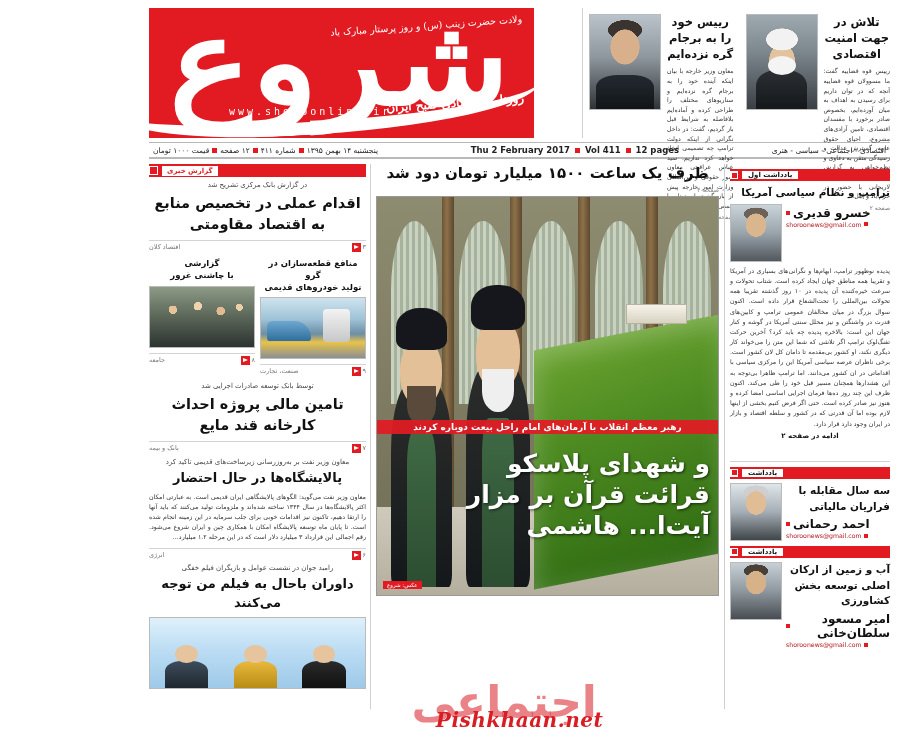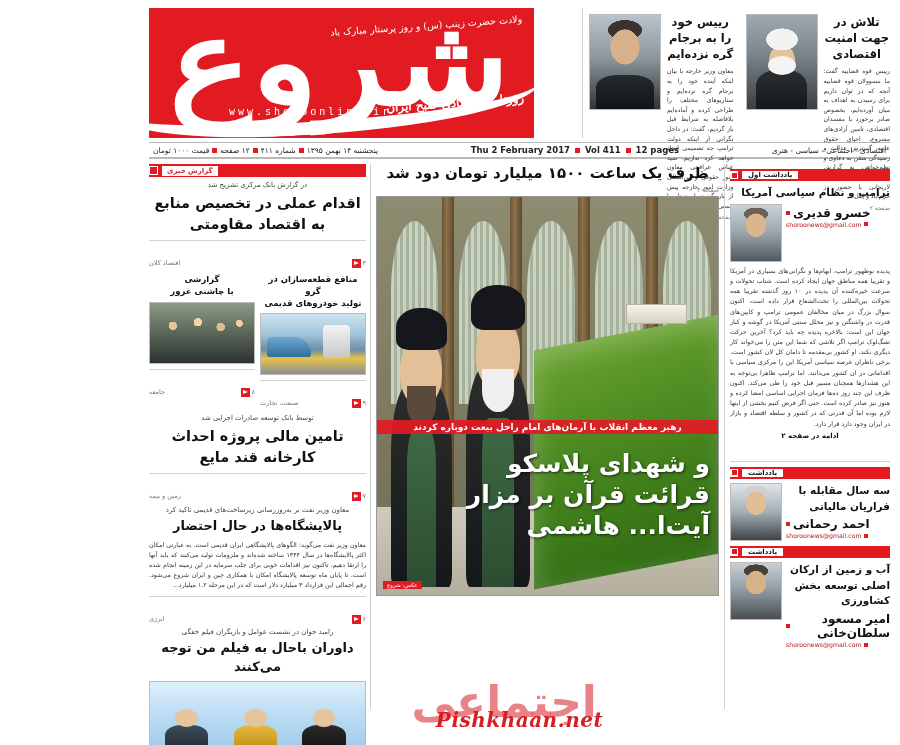--- a/index.html
+++ b/index.html
@@ -262,21 +262,21 @@
   }
   .rail-head-sm { font-size: 13px; }
 
   .section-line {
     display: flex;
     flex-direction: row-reverse;
     align-items: center;
     justify-content: space-between;
     border-top: 1px solid #d4d4d4;
     margin-top: 5px;
-    padding-top: 18px;
+    padding-top: 2px;
     font-size: 6.5px;
     color: #777;
   }
   .pg-badge {
     display: flex; flex-direction: row-reverse; align-items: center; gap: 2px;
   }
   .pg-arrow {
     width: 9px; height: 9px; background: #e21b23; position: relative;
   }
   .pg-arrow::after {
@@ -737,21 +737,21 @@
             </span>
           </div>
         </div>
       </div>
 
       <div style="margin-top:6px">
         <div class="kicker">توسط بانک توسعه صادرات اجرایی شد</div>
         <div class="rail-head">تامین مالی پروژه احداث</div>
         <div class="rail-head">کارخانه قند مایع</div>
         <div class="section-line">
-          <span>زمین و بیمه</span>
+          <span>بانک و بیمه</span>
           <span class="pg-badge">
             <span class="pg-arrow"></span>
             <span>۷</span>
           </span>
         </div>
       </div>
 
       <div style="margin-top:5px">
         <div class="kicker">معاون وزیر نفت بر به‌روزرسانی زیرساخت‌های قدیمی تاکید کرد</div>
         <div class="rail-head rail-head-sm">پالایشگاه‌ها در حال احتضار</div>

